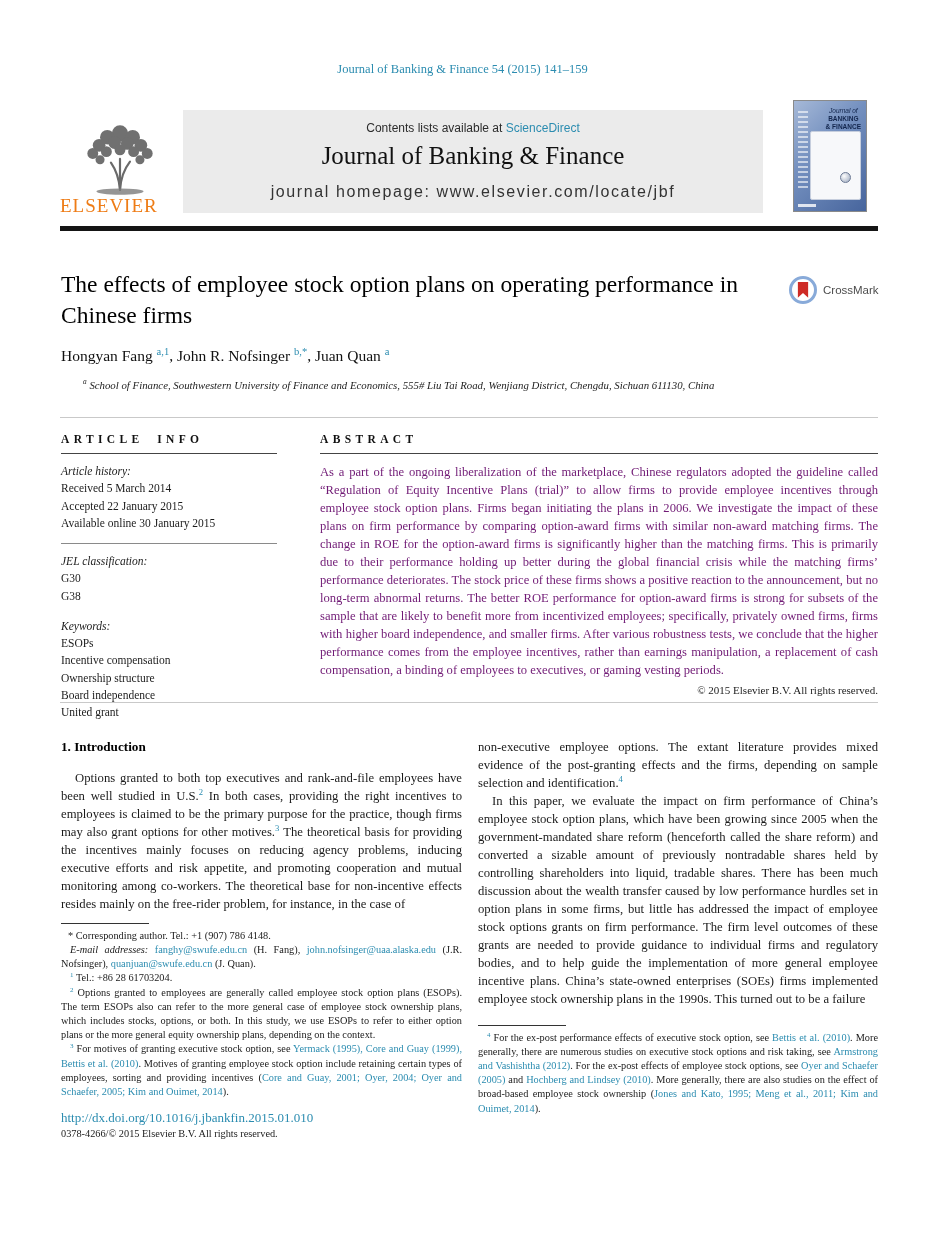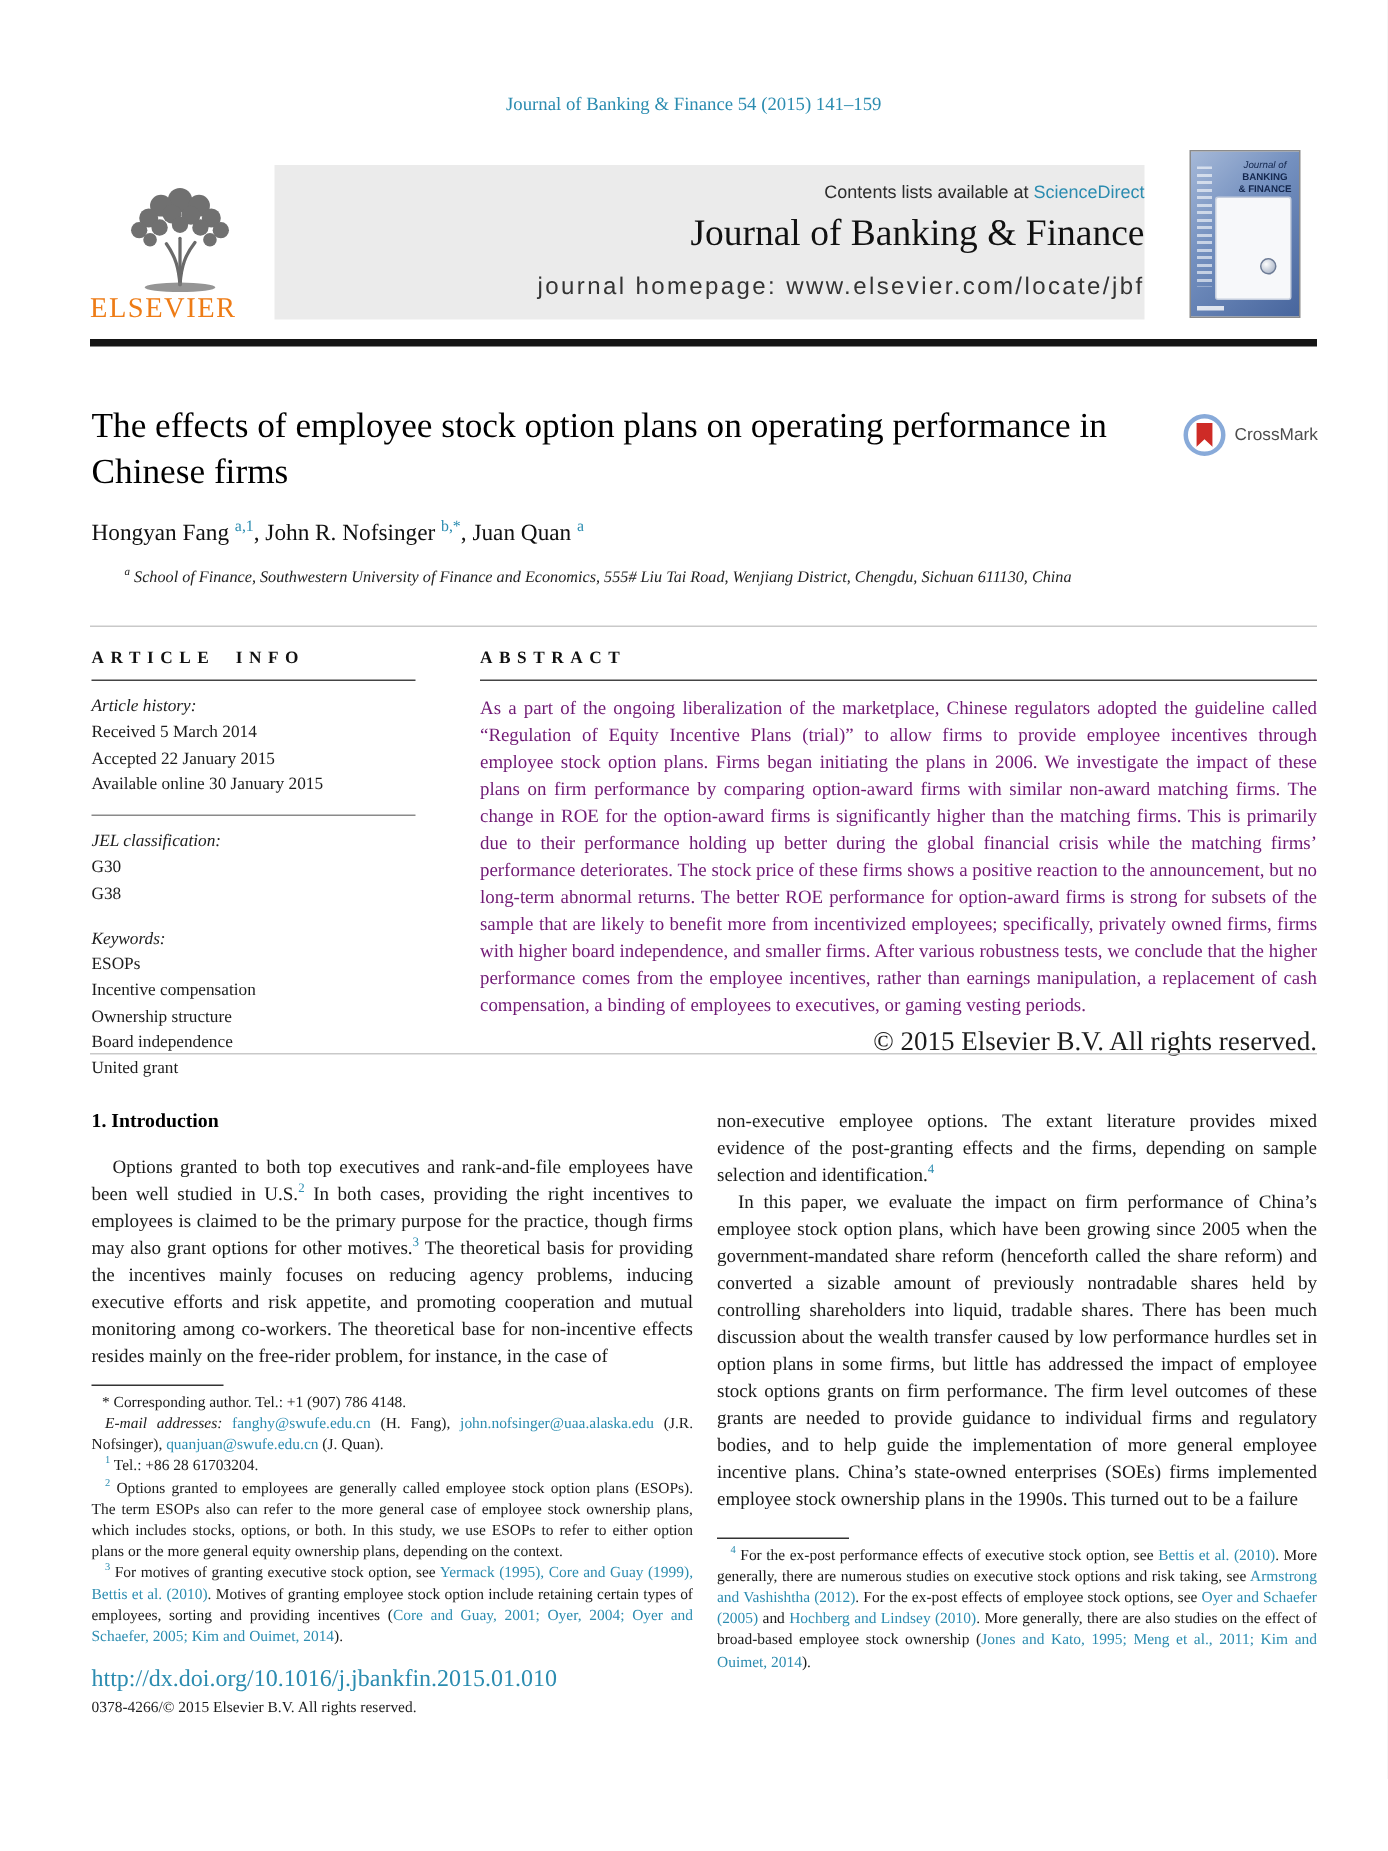--- a/index.html
+++ b/index.html
@@ -20,21 +20,21 @@
     font-size:12.5px; color:#2b8cb0;
   }
 
   
   .header-row { position:absolute; top:108px; left:60px; width:818px; height:107px; }
   .elsevier-logo { position:absolute; left:0; top:11px; width:120px; height:107px; text-align:left; }
   .elsevier-logo svg { display:block; margin:0 auto; }
   .elsevier-text { font-family:"Liberation Serif", serif; font-size:19px; color:#ee7c16; letter-spacing:1px; margin-top:-2px; }
   .header-box {
     position:absolute; left:123px; top:2px; width:580px; height:103px;
-    background:#ebebeb; text-align:right;
+    background:#ebebeb; text-align:center;
   }
   .contents-line { margin-top:11px; font-family:"Liberation Sans", sans-serif; font-size:12px; color:#2c2c2c; }
   .contents-line .link { cursor:pointer; }
   .journal-title { margin-top:7px; font-size:25px; color:#111; }
   .homepage-line { margin-top:13px; font-family:"Liberation Sans", sans-serif; font-size:16px; letter-spacing:1.6px; color:#333; }
 
   
   .cover {
     position:absolute; left:733px; top:-8px; width:74px; height:112px;
     background:linear-gradient(135deg,#a6b9d8 0%,#7490bf 40%,#47659d 100%);
@@ -77,36 +77,36 @@
   
   .info-left { position:absolute; top:433px; left:61px; width:216px; }
   .info-right { position:absolute; top:433px; left:320px; width:558px; }
   .block-heading { font-size:11.5px; font-weight:bold; letter-spacing:0.38em; word-spacing:0.55em; color:#111; }
   .heading-rule { border:none; border-top:1px solid #444; margin:8px 0 9px 0; }
   .mid-rule { border:none; border-top:1px solid #8a8a8a; margin:11px 0 9px 0; }
   .info-label { font-style:italic; font-size:11.5px; line-height:1.5; }
   .info-item { font-size:11.5px; line-height:1.5; }
   .info-gap { height:13px; }
   .abstract-text { font-size:12.6px; line-height:1.43; text-align:justify; color:#701a75; }
-  .abstract-copyright { margin-top:5px; font-size:18px; text-align:right; }
+  .abstract-copyright { margin-top:5px; font-size:11px; text-align:right; }
 
   
   .col-left { position:absolute; top:739px; left:61px; width:401px; }
   .col-right { position:absolute; top:739px; left:478px; width:400px; }
   .section-heading { font-size:13.2px; font-weight:bold; color:#000; margin-bottom:15px; }
   .body-para { font-size:12.7px; line-height:1.415; text-align:justify; color:#1a1a1a; }
   .indent { text-indent:14px; }
 
   .footnote-block { margin-top:9px; }
   .footnote-rule { width:88px; border:none; border-top:1px solid #333; margin:0 0 5px 0; }
   .footnote { font-size:10.3px; line-height:1.38; text-align:justify; color:#1a1a1a; text-indent:9px; }
   .fn-star { text-indent:7px; }
 
   .doi-block { margin-top:10px; }
-  .doi-link { font-size:16px; line-height:1.4; color:#2b8cb0; display:block; cursor:pointer; }
+  .doi-link { font-size:13px; line-height:1.4; color:#2b8cb0; display:block; cursor:pointer; }
   .issn-line { font-size:10.3px; line-height:1.4; color:#1a1a1a; }
 
   .rc-footnote-block { margin-top:16px; }
 </style>
 </head>
 <body>
 
 <div class="page">
 
   <div class="journal-ref">Journal of Banking &amp; Finance 54 (2015) 141–159</div>

